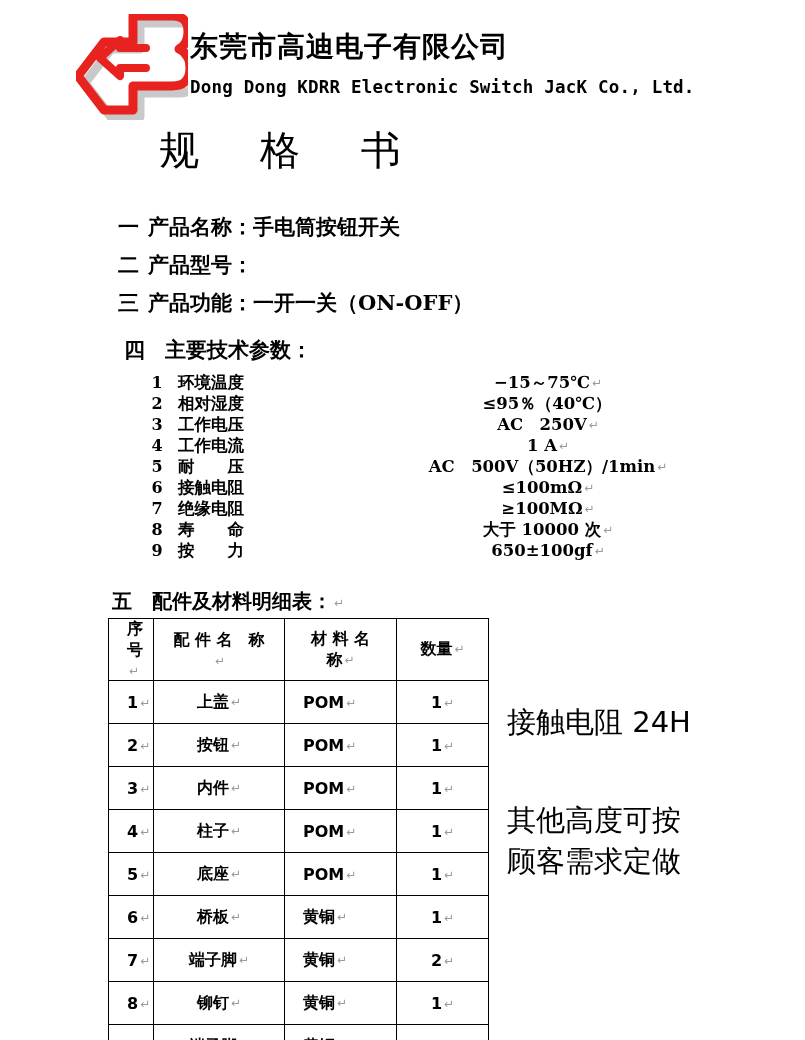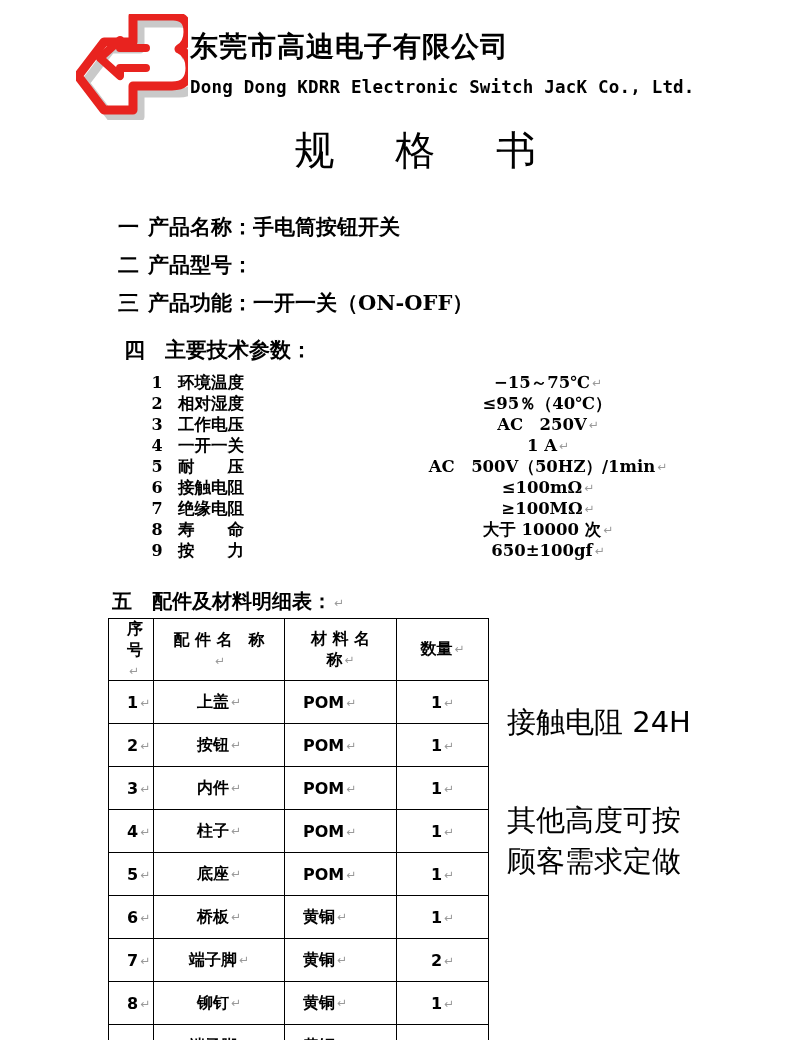--- a/index.html
+++ b/index.html
@@ -57,21 +57,21 @@
     white-space: nowrap;
     margin-top: 3px;
   }
 
   
   .doc-title {
     position: absolute;
     left: 0;
     top: 124px;
     width: 560px;
-    text-align: right;
+    text-align: center;
     font-family: "DejaVu Sans", "Liberation Sans", sans-serif;
     font-size: 40px;
     font-weight: 400;
     letter-spacing: 24px;
     text-indent: 24px;
     line-height: 52px;
     white-space: nowrap;
   }
 
   
@@ -272,21 +272,21 @@
   </div>
 
   <div class="spec-row">
     <span class="spec-idx">3</span>
     <span class="spec-label">工作电压</span>
     <span class="spec-value"><span>AC　250V</span><span class="pilcrow">↵</span></span>
   </div>
 
   <div class="spec-row">
     <span class="spec-idx">4</span>
-    <span class="spec-label">一开一关</span>
+    <span class="spec-label">工作电流</span>
     <span class="spec-value"><span>1 A</span><span class="pilcrow">↵</span></span>
   </div>
 
   <div class="spec-row">
     <span class="spec-idx">5</span>
     <span class="spec-label">耐　　压</span>
     <span class="spec-value"><span>AC　500V（50HZ）/1min</span><span class="pilcrow">↵</span></span>
   </div>
 
   <div class="spec-row">

